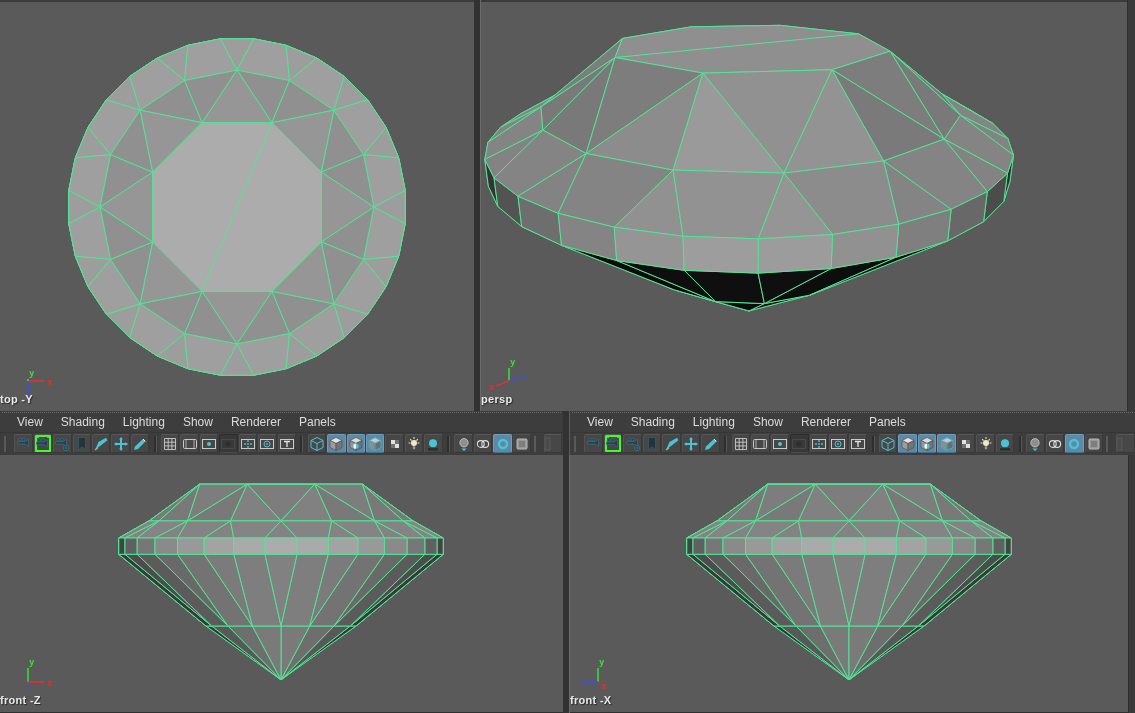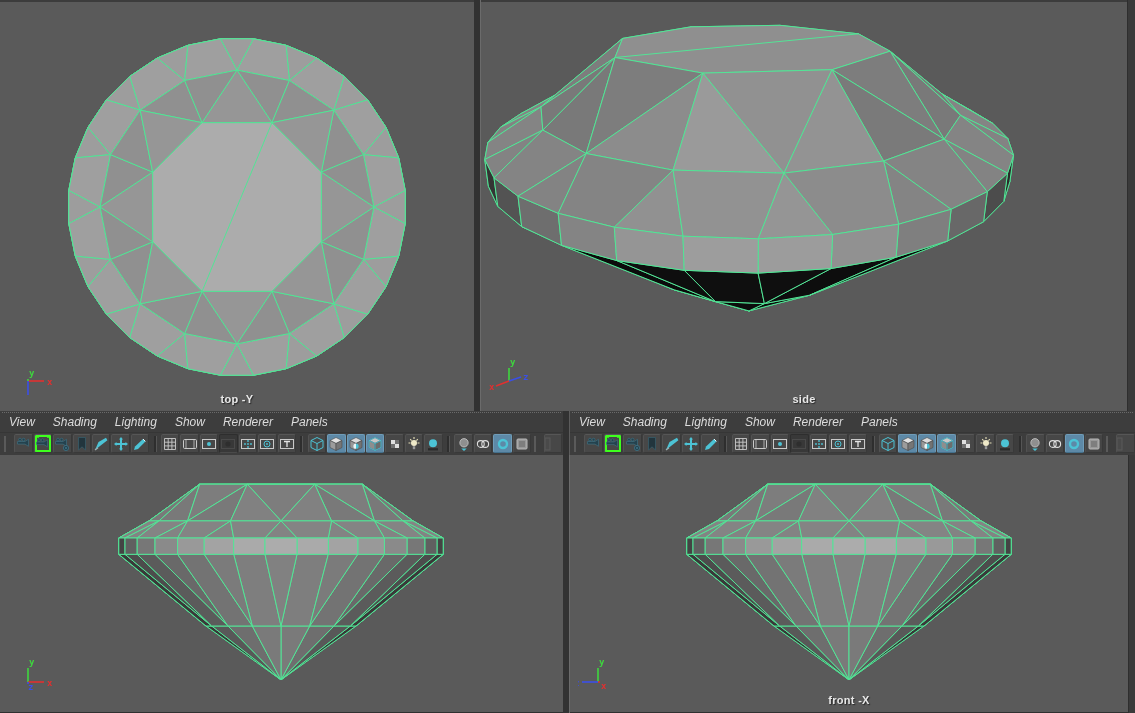--- a/index.html
+++ b/index.html
@@ -14,31 +14,31 @@
   .row-bot .viewport{border-top:none;border-bottom:1px solid #303030;}
   #vp-top{width:474px;height:411px;}
   #vp-persp{width:646px;height:411px;}
   #vp-front{width:563px;height:258px;}
   #vp-side{width:558px;height:258px;}
   .vsplit{width:7px;background:#323232;border-right:1px solid #6b6b6b;}
   .estrip{background:#3a3a3a;border-left:1px solid #2e2e2e;}
   .row-top .estrip{width:8px;}
   .row-bot .estrip{width:7px;}
   .canvas{position:absolute;left:0;top:0;}
-  .vplabel{position:absolute;left:0;right:0;bottom:6px;text-align:center;
+  .vplabel{position:absolute;left:0;right:0;bottom:6px;text-align:left;
      font-size:11px;font-weight:bold;color:#e8e8e8;letter-spacing:.3px;
      text-shadow:1px 1px 1px #2a2a2a;}
   .gizmo{position:absolute;left:8px;bottom:12px;width:54px;height:46px;}
   
   .phead{background:#3d3d3d;}
   #ph-front{width:563px;}
   #ph-side{width:565px;overflow:hidden;}
   .vsplit2{width:7px;background:#323232;border-right:1px solid #5c5c5c;}
-  .menubar{height:22px;display:flex;align-items:center;
-     border-bottom:1px solid #363636;position:relative;font-style:italic;}
+  .menubar{height:22px;display:flex;align-items:center;padding-left:8px;
+     border-bottom:1px solid #363636;position:relative;}
   .menubar::before{content:"";position:absolute;top:1px;left:2px;right:2px;height:0;
      border-top:1px dotted #909090;opacity:.55;}
   .mi{font-size:12px;color:#dcdcdc;padding:0 9px;cursor:default;}
   .toolbar{height:21px;display:flex;align-items:center;padding-left:2px;}
   .tb{width:19px;height:19px;margin:0 .5px;display:flex;align-items:center;justify-content:center;
       background:#474747;border:1px solid #393939;border-top-color:#565656;border-left-color:#525252;
       border-radius:2px;}
   .tb.act{background:#5d89a7;border-color:#6f9cb8;border-bottom-color:#44708c;}
   .tb.prs{background:#383838;border-color:#2e2e2e;border-bottom-color:#4a4a4a;}
   .tb.hl{box-shadow:0 0 0 2px #3eff1e inset;}
@@ -347,21 +347,21 @@
             <line x1="377.4" y1="31.8" x2="134.0" y2="55.5" stroke="#53e496" stroke-width="1"></line>
           </svg></div>
       <div class="gizmo" id="gz-persp"><svg width="54" height="46">
             <line x1="20" y1="28" x2="20" y2="15" stroke="#3ed63e" stroke-width="1.6"></line>
             <text x="21" y="12" fill="#3ed63e" font-size="9" font-weight="bold" font-family="DejaVu Sans Mono, monospace">y</text>
             <line x1="20" y1="28" x2="7" y2="33" stroke="#e03030" stroke-width="1.6"></line>
             <text x="0" y="37" fill="#e03030" font-size="9" font-weight="bold" font-family="DejaVu Sans Mono, monospace">x</text>
             <line x1="20" y1="28" x2="32" y2="24" stroke="#3b4fe8" stroke-width="1.6"></line>
             <text x="34" y="27" fill="#3b4fe8" font-size="9" font-weight="bold" font-family="DejaVu Sans Mono, monospace">z</text>
           </svg></div>
-      <div class="vplabel">side</div>
+      <div class="vplabel">persp</div>
     </div>
     <div class="estrip"></div>
   </div>
 
   <div class="row row-head">
     <div class="phead" id="ph-front">
       <div class="menubar">
           <div class="mi">View</div>
           <div class="mi">Shading</div>
           <div class="mi">Lighting</div>
@@ -880,20 +880,21 @@
             <line x1="247.3" y1="29.2" x2="314.7" y2="29.2" stroke="#53e496" stroke-width="1"></line>
           </svg></div>
       <div class="gizmo" id="gz-front"><svg width="54" height="46">
             <line x1="20" y1="28" x2="20" y2="14" stroke="#3ed63e" stroke-width="1.6"></line>
             <text x="21" y="11" fill="#3ed63e" font-size="9" font-weight="bold" font-family="DejaVu Sans Mono, monospace">y</text>
             <line x1="20" y1="28" x2="36" y2="28" stroke="#e03030" stroke-width="1.6"></line>
             <text x="39" y="32" fill="#e03030" font-size="9" font-weight="bold" font-family="DejaVu Sans Mono, monospace">x</text>
             <line x1="20" y1="28" x2="20" y2="30" stroke="#3b4fe8" stroke-width="1.6"></line>
             <text x="20" y="36" fill="#3b4fe8" font-size="9" font-weight="bold" font-family="DejaVu Sans Mono, monospace">z</text>
           </svg></div>
+      <div class="vplabel">front -Z</div>
     </div>
     <div class="vsplit"></div>
     <div class="viewport" id="vp-side">
       <div class="canvas" id="cv-side"><svg width="558" height="258">
             <polygon points="263.0,83.0 295.0,83.0 295.0,99.3 263.0,99.3" fill="rgb(30,30,30)" stroke="#53e496" stroke-width="1" stroke-linejoin="round"></polygon>
             <polygon points="231.7,83.0 263.0,83.0 263.0,99.3 231.7,99.3" fill="rgb(30,30,30)" stroke="#53e496" stroke-width="1" stroke-linejoin="round"></polygon>
             <polygon points="295.0,83.0 326.3,83.0 326.3,99.3 295.0,99.3" fill="rgb(30,30,30)" stroke="#53e496" stroke-width="1" stroke-linejoin="round"></polygon>
             <polygon points="279.0,65.9 263.0,83.0 295.0,83.0" fill="rgb(131,131,131)" stroke="#53e496" stroke-width="1" stroke-linejoin="round"></polygon>
             <polygon points="326.3,83.0 355.8,83.0 355.8,99.3 326.3,99.3" fill="rgb(30,30,30)" stroke="#53e496" stroke-width="1" stroke-linejoin="round"></polygon>
             <polygon points="202.2,83.0 231.7,83.0 231.7,99.3 202.2,99.3" fill="rgb(30,30,30)" stroke="#53e496" stroke-width="1" stroke-linejoin="round"></polygon>

